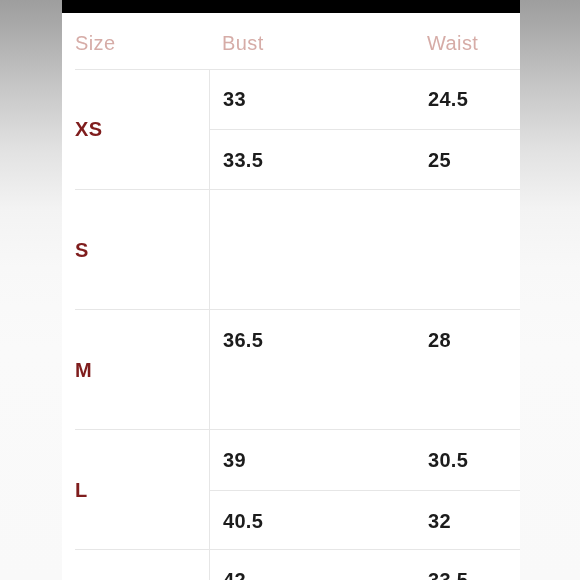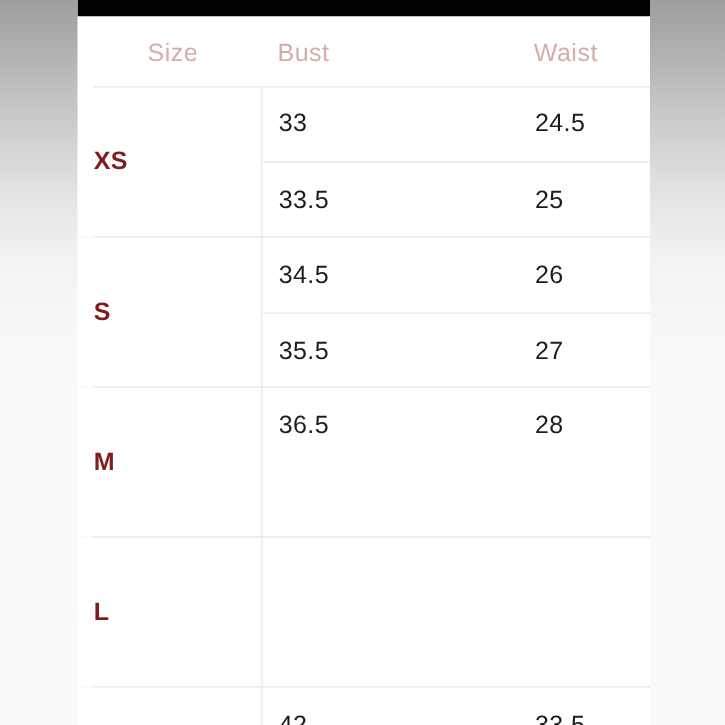--- a/index.html
+++ b/index.html
@@ -65,21 +65,21 @@
   }
   .thead .hcell {
     position: absolute;
     top: 19px;
     font-size: 20px;
     font-weight: 400;
     letter-spacing: 0.4px;
     color: #d6aca7;
     white-space: nowrap;
   }
-  .hcell.c-size  { left: 13px; margin-left: 43px; }
+  .hcell.c-size  { left: 13px; }
   .hcell.c-bust  { left: 160px; }
   .hcell.c-waist { left: 365px; }
 
   
   .head-rule {
     position: absolute;
     left: 13px;
     right: 0px;
     top: 56px;
     height: 1px;
@@ -149,21 +149,21 @@
   .subrow + .subrow {
     border-top: 1px solid #e6e6e6;
   }
   .m-cell {
     position: absolute;
     top: 0;
     height: 60px;
     display: flex;
     align-items: center;
     font-size: 20px;
-    font-weight: 400;
+    font-weight: 700;
     color: #1c1c1c;
     letter-spacing: 0.3px;
     white-space: nowrap;
   }
   .m-cell.c-bust  { left: 13px; }
   .m-cell.c-waist { left: 218px; }
 </style>
 </head>
 <body>
 
@@ -197,50 +197,50 @@
             <div class="m-cell c-waist">25</div>
           </div>
         </div>
       </div>
 
       <div class="group">
         <div class="size-cell">
           <span class="size-label">S</span>
         </div>
         <div class="v-divider"></div>
-        <div class="subrows">
-          <div class="subrow">
-            <div class="m-cell c-bust">34.5</div>
-            <div class="m-cell c-waist">26</div>
-          </div>
-          <div class="subrow">
-            <div class="m-cell c-bust">35.5</div>
-            <div class="m-cell c-waist">27</div>
-          </div>
-        </div>
       </div>
 
       <div class="group">
         <div class="size-cell">
           <span class="size-label">M</span>
         </div>
         <div class="v-divider"></div>
         <div class="subrows">
           <div class="subrow">
             <div class="m-cell c-bust">36.5</div>
             <div class="m-cell c-waist">28</div>
           </div>
         </div>
       </div>
 
       <div class="group">
         <div class="size-cell">
           <span class="size-label">L</span>
         </div>
         <div class="v-divider"></div>
+        <div class="subrows">
+          <div class="subrow">
+            <div class="m-cell c-bust">39</div>
+            <div class="m-cell c-waist">30.5</div>
+          </div>
+          <div class="subrow">
+            <div class="m-cell c-bust">40.5</div>
+            <div class="m-cell c-waist">32</div>
+          </div>
+        </div>
       </div>
 
       <div class="group">
         <div class="size-cell">
           
         </div>
         <div class="v-divider"></div>
         <div class="subrows">
           <div class="subrow">
             <div class="m-cell c-bust">42</div>

